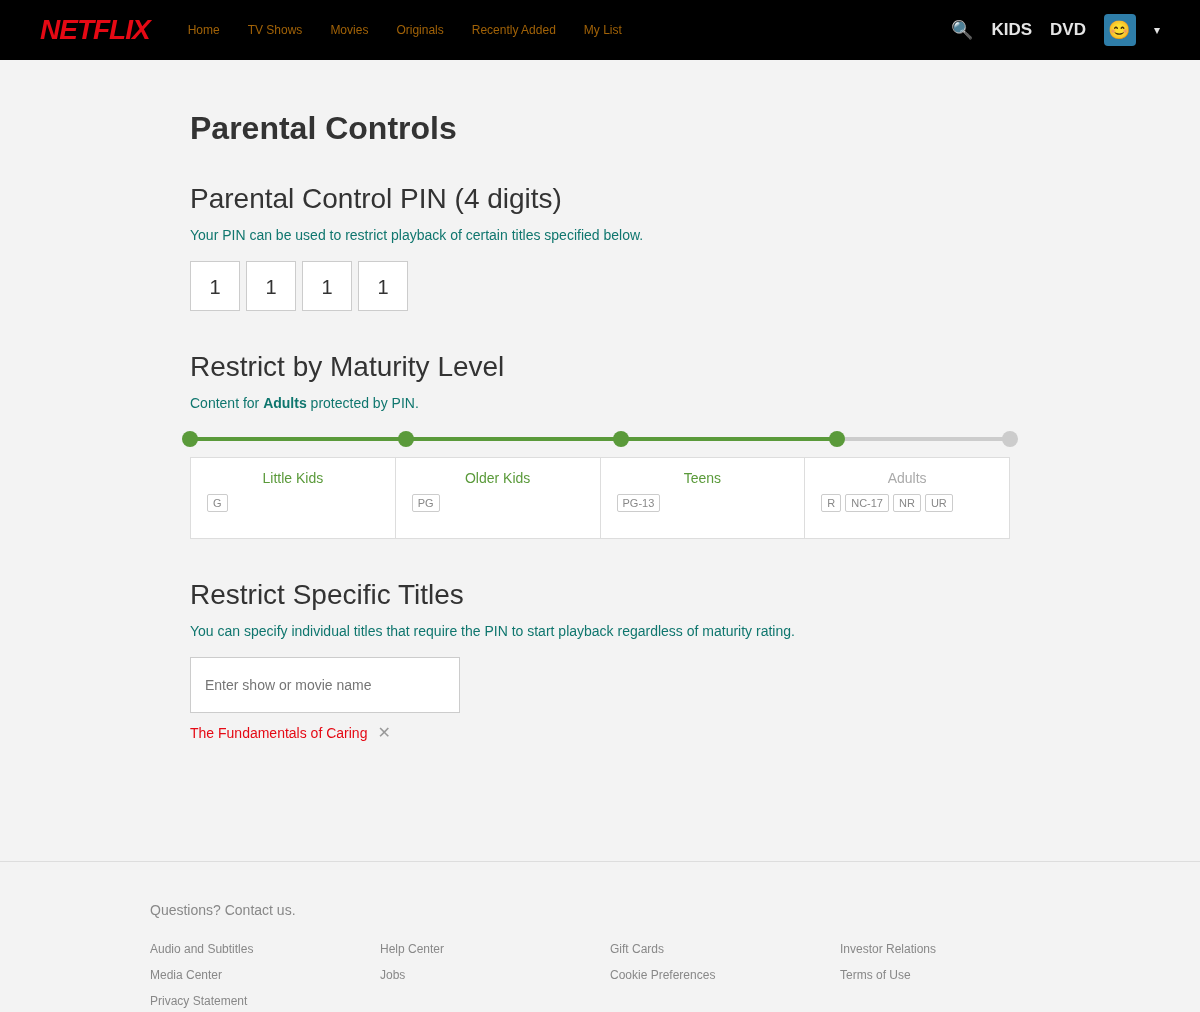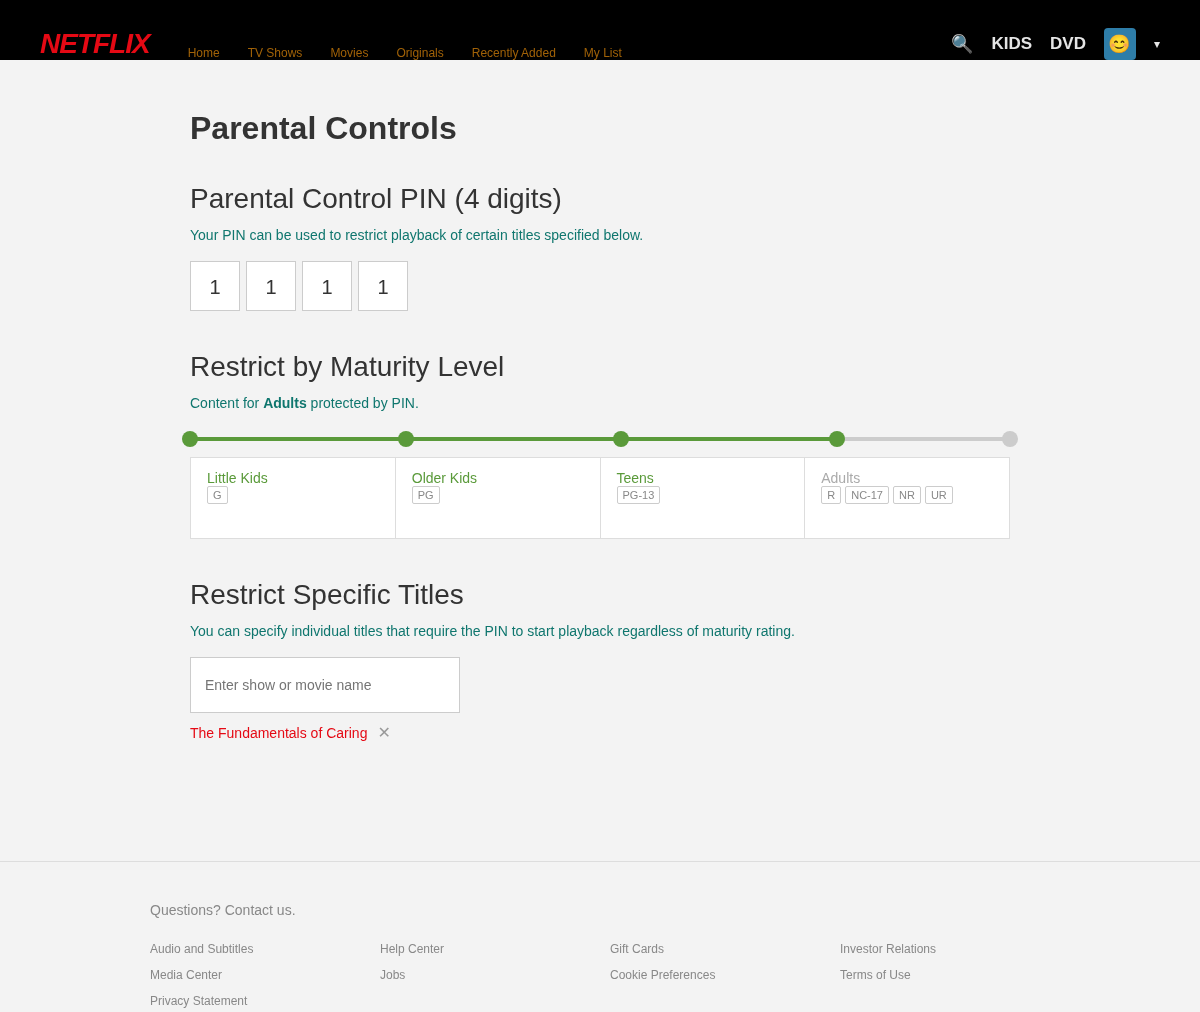--- a/index.html
+++ b/index.html
@@ -2,21 +2,21 @@
 <html><head>
   <meta charset="utf-8">
   <style>
     * { box-sizing: border-box; margin: 0; padding: 0; }
     body { font-family: Arial, Helvetica, sans-serif; background: #f3f3f3; color: #333; }
 
     
     nav {
       background: #000;
       display: flex;
-      align-items: flex-end;
+      align-items: center;
       padding: 0 40px;
       height: 60px;
       gap: 28px;
     }
     .nav-logo {
       color: #e50914;
       font-size: 28px;
       font-weight: 900;
       letter-spacing: -1px;
       margin-right: 10px;
@@ -147,20 +147,22 @@
     }
     .rating-col {
       flex: 1;
       padding: 12px 16px;
       border-right: 1px solid #ddd;
       min-height: 80px;
     }
     .rating-col:last-child { border-right: none; }
     .rating-col-title {
       font-size: 14px;
+      margin-bottom: 8px;
+      text-align: center;
     }
     .rating-col-title.green { color: #5a9a3a; }
     .rating-col-title.gray { color: #aaa; }
     .rating-badges {
       display: flex;
       gap: 4px;
       flex-wrap: wrap;
     }
     .badge {
       border: 1px solid #ccc;

